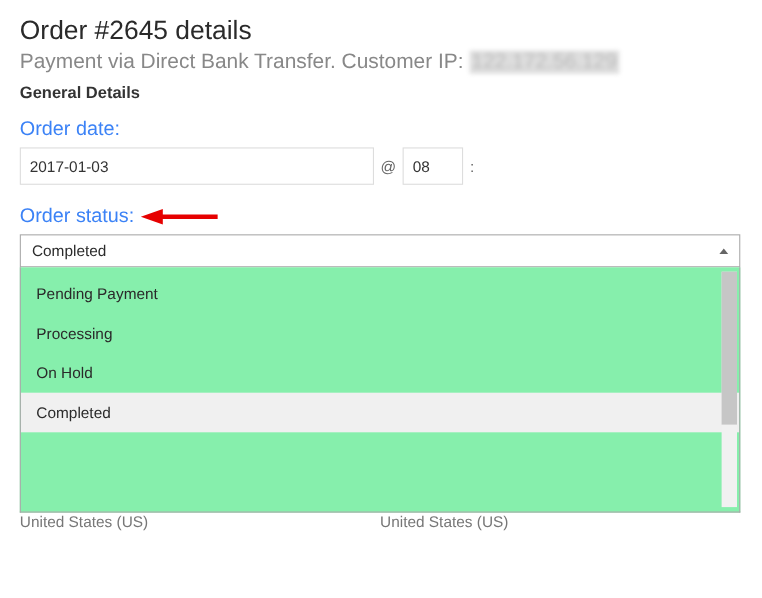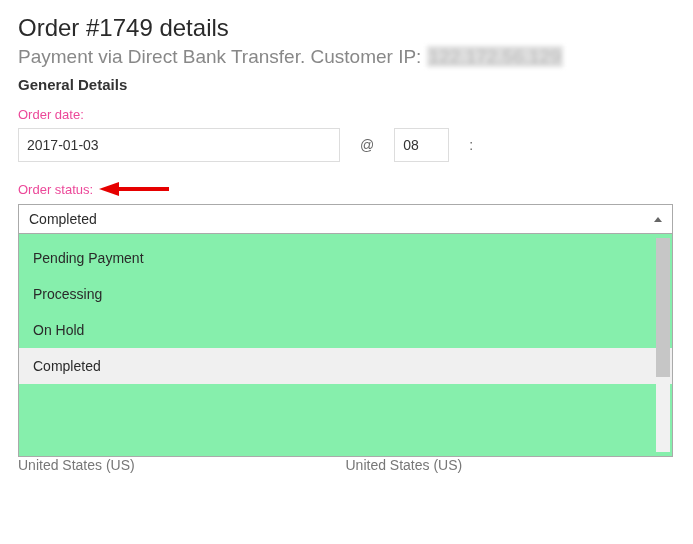--- a/index.html
+++ b/index.html
@@ -29,30 +29,30 @@
     filter: blur(2px);
     padding: 0 2px;
   }
   h3.section {
     font-size: 15px;
     font-weight: 700;
     color: #333;
     margin: 0 0 14px 0;
   }
   .field-label {
-    color: #ec4899;
-    font-size: 13px;
+    color: #3b82f6;
+    font-size: 18px;
     margin-bottom: 6px;
     display: flex;
     align-items: center;
   }
   .date-row {
     display: flex;
     align-items: center;
-    gap: 20px;
+    gap: 6px;
     margin-bottom: 18px;
   }
   input[type="text"] {
     font-family: inherit;
     font-size: 14px;
     padding: 6px 8px;
     border: 1px solid #ddd;
     background: #fff;
     color: #333;
     height: 34px;
@@ -130,21 +130,21 @@
     width: 655px;
     margin-top: 0;
     color: #777;
     font-size: 14px;
   }
   .footer-row > div { flex: 1; }
 </style>
 </head>
 <body>
 
-<h1 class="title">Order #1749 details</h1>
+<h1 class="title">Order #2645 details</h1>
 <div class="subtitle">
   <span>Payment via Direct Bank Transfer. Customer IP: </span>
   <span class="ip-blur">122.172.56.129</span>
 </div>
 
 <h3 class="section">General Details</h3>
 
 <div class="field-label">Order date:</div>
 <div class="date-row">
   <input type="text" class="date-input" value="2017-01-03" style="">

